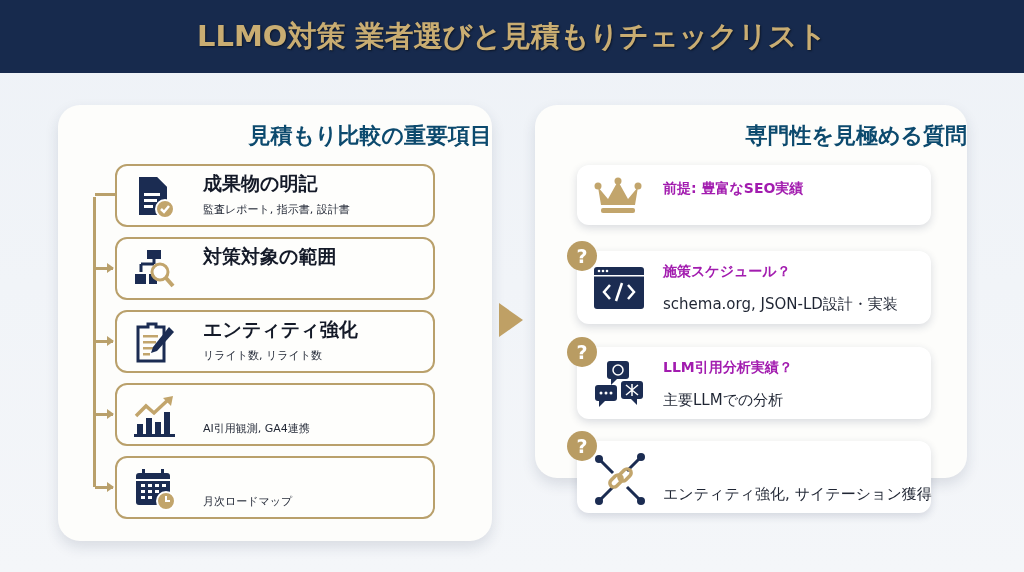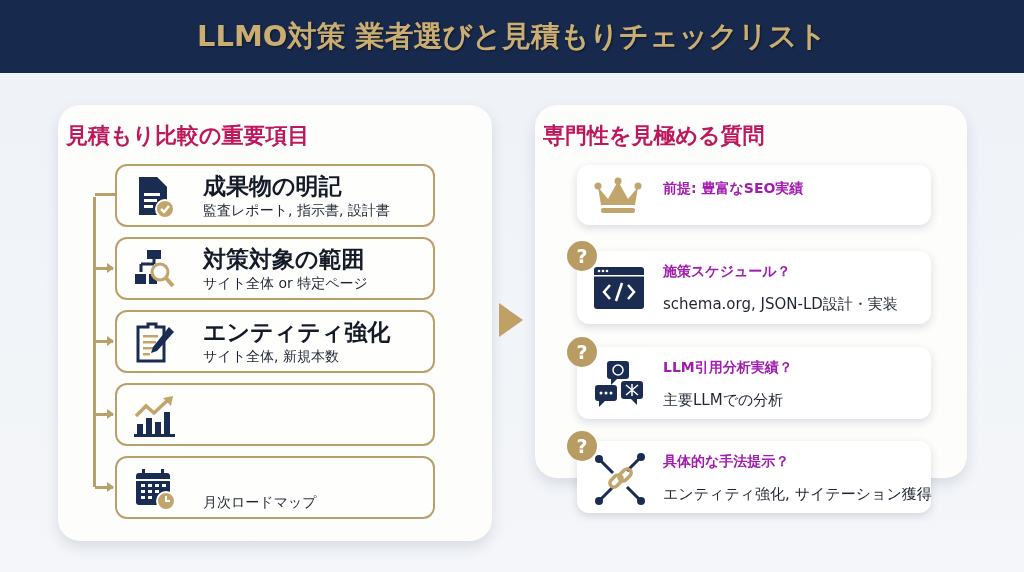--- a/index.html
+++ b/index.html
@@ -18,22 +18,22 @@
       color: #c9ad72; font-size: 29px; font-weight: bold; letter-spacing: 0px;
       text-shadow: 1px 1px 2px rgba(0,0,0,0.5);
     }
     .panel {
       position: absolute; background: #fdfdfb; border-radius: 22px;
       box-shadow: 0 6px 14px rgba(30,45,80,0.13);
     }
     .panel-left { left: 58px; top: 105px; width: 434px; height: 436px; }
     .panel-right { left: 535px; top: 105px; width: 432px; height: 373px; }
     .panel-title {
-      position: absolute; left: 0; right: 0; top: 16px; text-align: left;
-      font-size: 22px; font-weight: bold; color: #be185d; padding-left: 8px;
+      position: absolute; left: 0; right: 0; top: 16px; text-align: right;
+      font-size: 22px; font-weight: bold; color: #0c4a6e; padding-left: 8px;
     }
     
     .connector {
       position: absolute; left: 35px; top: 92px; width: 3px; height: 290px;
       background: #b9a06b;
     }
     .item {
       position: absolute; left: 57px; width: 320px; height: 63px;
       border: 2.5px solid #b9a06b; border-radius: 12px; background: #fefefc;
     }
@@ -42,25 +42,25 @@
     }
     .item .arrow::after {
       content: ""; position: absolute; right: -1px; top: -4px;
       border-left: 7px solid #b9a06b; border-top: 5px solid transparent; border-bottom: 5px solid transparent;
     }
     .item .stub {
       position: absolute; left: -22px; top: 27px; width: 20px; height: 2.5px; background: #b9a06b;
     }
     .item .icon { position: absolute; left: 16px; top: 9px; width: 44px; height: 44px; }
     .item .title {
-      position: absolute; left: 86px; top: 5px; font-size: 23px; font-weight: bold; color: #141a28;
+      position: absolute; left: 86px; top: 5px; font-size: 19px; font-weight: bold; color: #141a28;
       white-space: nowrap;
     }
     .item .sub {
-      position: absolute; left: 86px; top: 36px; font-size: 14px; color: #1f2533; white-space: nowrap;
+      position: absolute; left: 86px; top: 36px; font-size: 11px; color: #1f2533; white-space: nowrap;
     }
     
     .q-card {
       position: absolute; left: 42px; width: 354px; background: #ffffff; border-radius: 12px;
       box-shadow: 0 3px 8px rgba(30,45,80,0.16);
     }
     .q-card .icon { position: absolute; left: 16px; }
     .q-card .title {
       position: absolute; left: 86px; font-size: 14px; font-weight: bold; color: #a21caf; white-space: nowrap;
     }
@@ -112,52 +112,52 @@
       <svg width="44" height="44" viewBox="0 0 44 44">
         <rect x="14" y="2" width="14" height="9" fill="#1b2c52"></rect>
         <path d="M21 11 V16 M8 16 H21 M8 16 V24" stroke="#1b2c52" stroke-width="3" fill="none"></path>
         <rect x="2" y="26" width="11" height="10" fill="#1b2c52"></rect>
         <rect x="16" y="26" width="8" height="10" fill="#1b2c52"></rect>
         <circle cx="27" cy="24" r="8" fill="#fff" stroke="#c2a56c" stroke-width="3"></circle>
         <path d="M33 30 L40 38" stroke="#c2a56c" stroke-width="4"></path>
       </svg>
     </span>
     <span class="title">対策対象の範囲</span>
-    <span class="sub">サイト全体 or 特定ページ</span>
   </div>
 
   <div class="item" style="top:205px">
     <div class="arrow"></div>
     <span class="icon">
       <svg width="44" height="44" viewBox="0 0 44 44">
         <path d="M5 6 H15 V3 H23 V6 H31 V40 H5 Z" fill="none" stroke="#1b2c52" stroke-width="3"></path>
         <rect x="10" y="14" width="15" height="2.5" fill="#c2a56c"></rect>
         <rect x="10" y="20" width="13" height="2.5" fill="#c2a56c"></rect>
         <rect x="10" y="26" width="10" height="2.5" fill="#c2a56c"></rect>
         <rect x="10" y="32" width="7" height="2.5" fill="#c2a56c"></rect>
         <path d="M36 6 L41 11 L24 30 L18 32 L20 26 Z" fill="#1b2c52"></path>
       </svg>
     </span>
     <span class="title">エンティティ強化</span>
-    <span class="sub">サイト全体, 新規本数</span>
+    <span class="sub">リライト数, リライト数</span>
   </div>
 
   <div class="item" style="top:278px">
     <div class="arrow"></div>
     <span class="icon">
       <svg width="44" height="44" viewBox="0 0 44 44">
         <path d="M3 22 L13 12 L21 19 L36 5" stroke="#c2a56c" stroke-width="3.5" fill="none"></path>
         <path d="M30 4 L40 2 L38 12 Z" fill="#c2a56c"></path>
         <rect x="4" y="30" width="6" height="10" fill="#1b2c52"></rect>
         <rect x="13" y="24" width="6" height="16" fill="#1b2c52"></rect>
         <rect x="22" y="28" width="6" height="12" fill="#1b2c52"></rect>
         <rect x="31" y="18" width="6" height="22" fill="#1b2c52"></rect>
         <rect x="1" y="40" width="41" height="3" fill="#1b2c52"></rect>
       </svg>
     </span>
+    <span class="sub">AI引用観測, GA4連携</span>
   </div>
 
   <div class="item" style="top:351px">
     <div class="arrow"></div>
     <span class="icon">
       <svg width="44" height="44" viewBox="0 0 44 44">
         <rect x="3" y="6" width="34" height="32" rx="3" fill="#1b2c52"></rect>
         <rect x="9" y="2" width="3" height="8" fill="#1b2c52"></rect>
         <rect x="28" y="2" width="3" height="8" fill="#1b2c52"></rect>
         <rect x="3" y="12" width="34" height="2" fill="#fff"></rect>
@@ -242,16 +242,15 @@
       <svg width="54" height="56" viewBox="0 0 54 56">
         <path d="M6 8 L20 22 M48 6 L34 20 M6 50 L20 36 M48 50 L34 36" stroke="#1b2c52" stroke-width="3"></path>
         <circle cx="6" cy="8" r="4" fill="#1b2c52"></circle>
           <circle cx="48" cy="6" r="4" fill="#1b2c52"></circle>
         <circle cx="6" cy="50" r="4" fill="#1b2c52"></circle>
           <circle cx="48" cy="50" r="4" fill="#1b2c52"></circle>
         <rect x="16" y="26" width="14" height="8" rx="4" transform="rotate(-45 23 30)" fill="none" stroke="#c2a56c" stroke-width="3.5"></rect>
         <rect x="25" y="20" width="14" height="8" rx="4" transform="rotate(-45 32 24)" fill="none" stroke="#c2a56c" stroke-width="3.5"></rect>
       </svg>
     </span>
-    <span class="title" style="top:12px">具体的な手法提示？</span>
     <span class="sub" style="top:44px">エンティティ強化, サイテーション獲得</span>
   </div>
 </div>
 
 </body></html>

